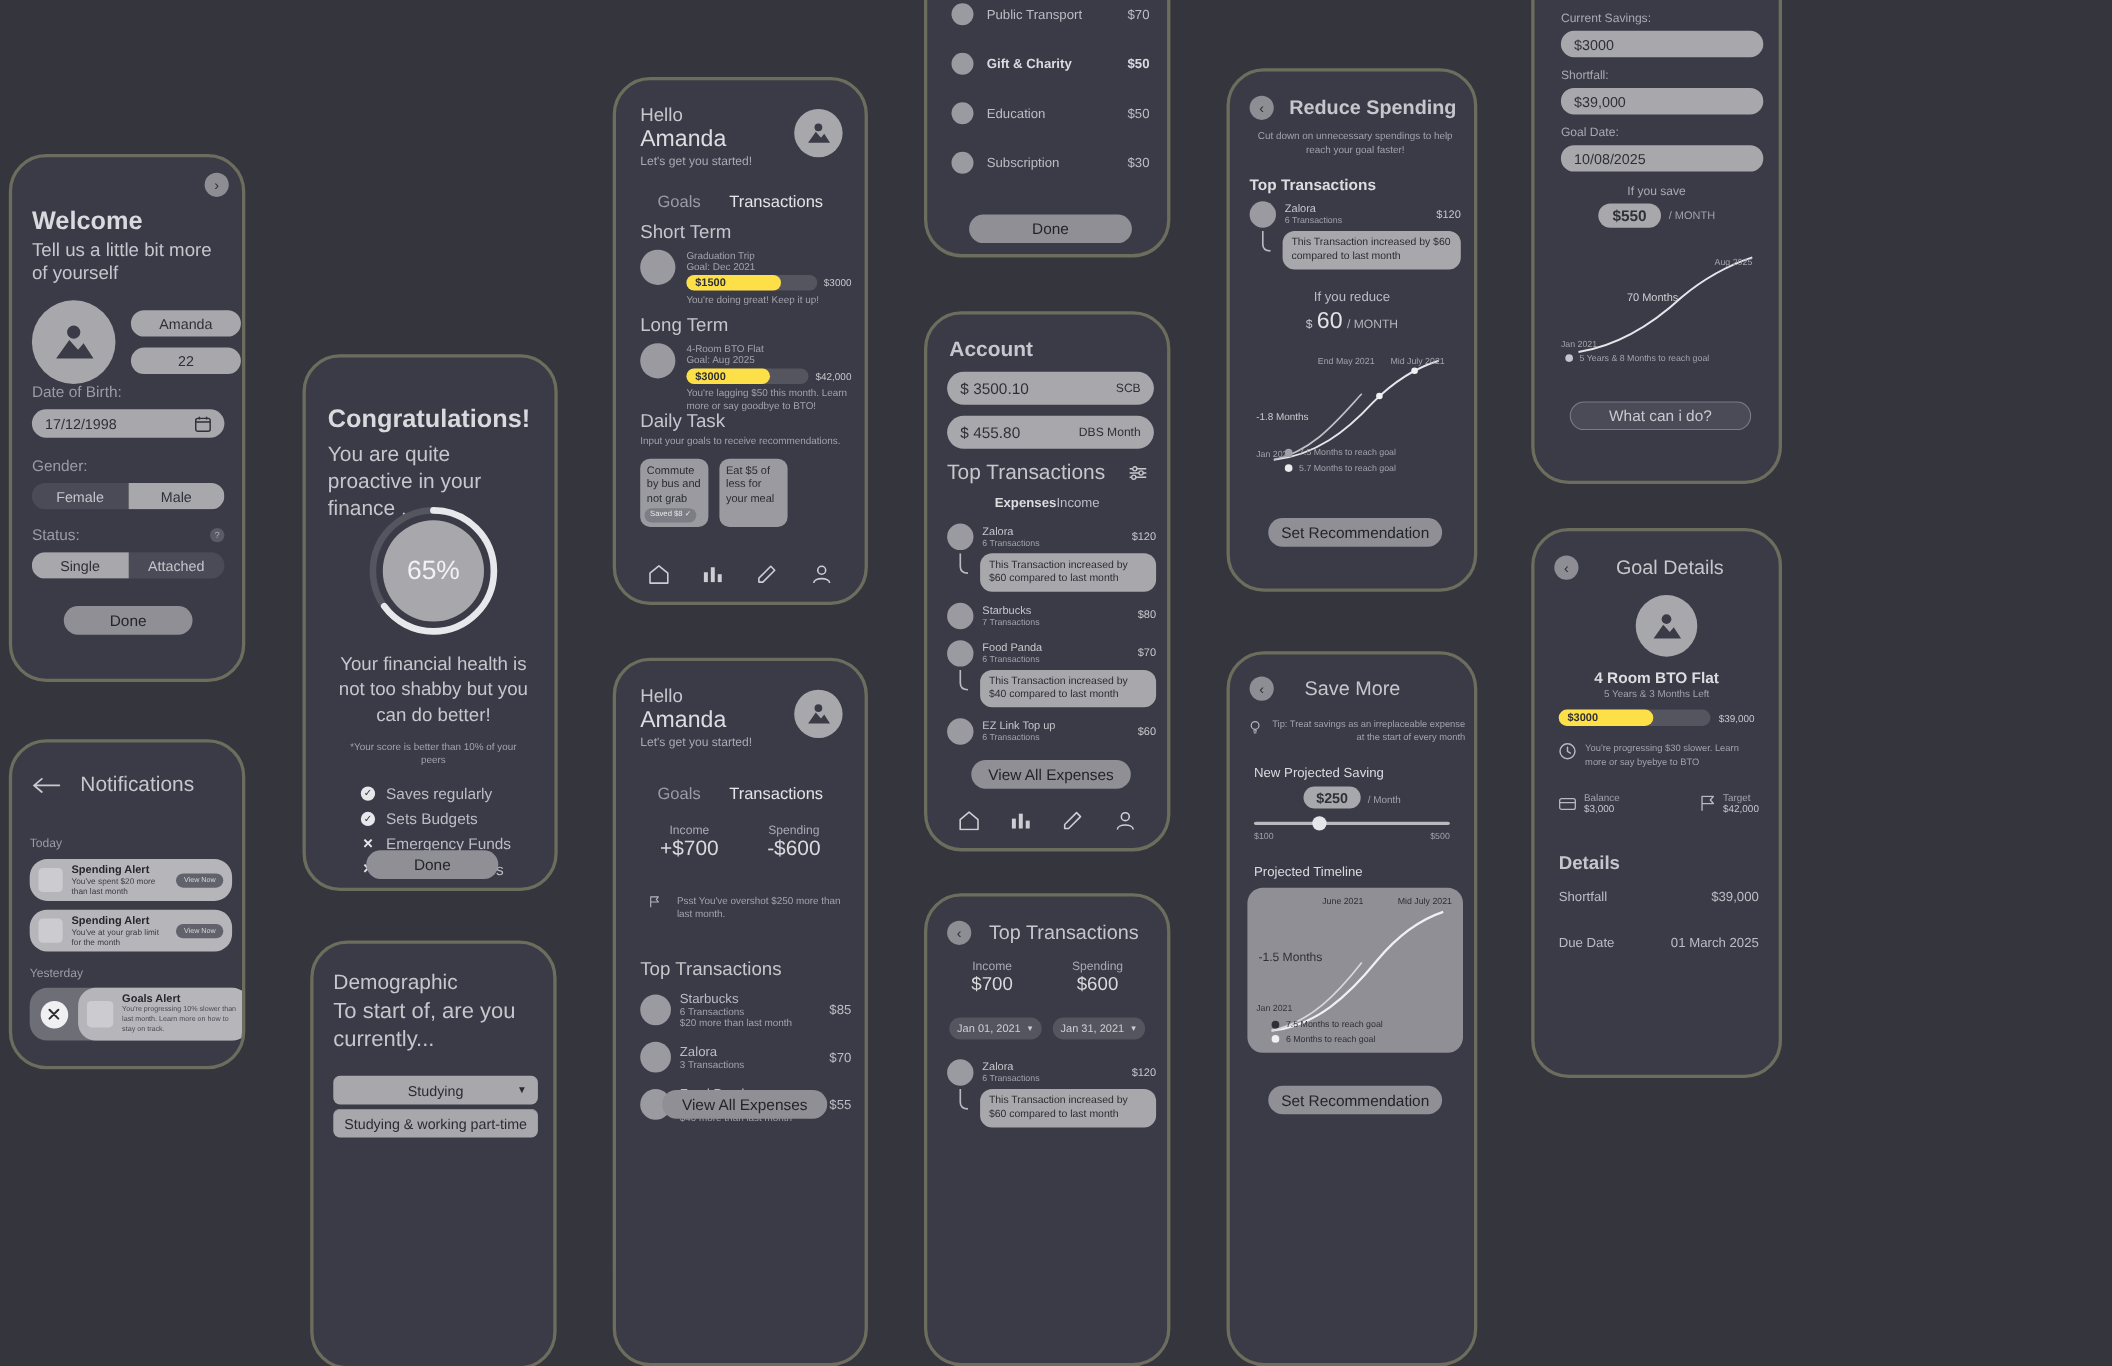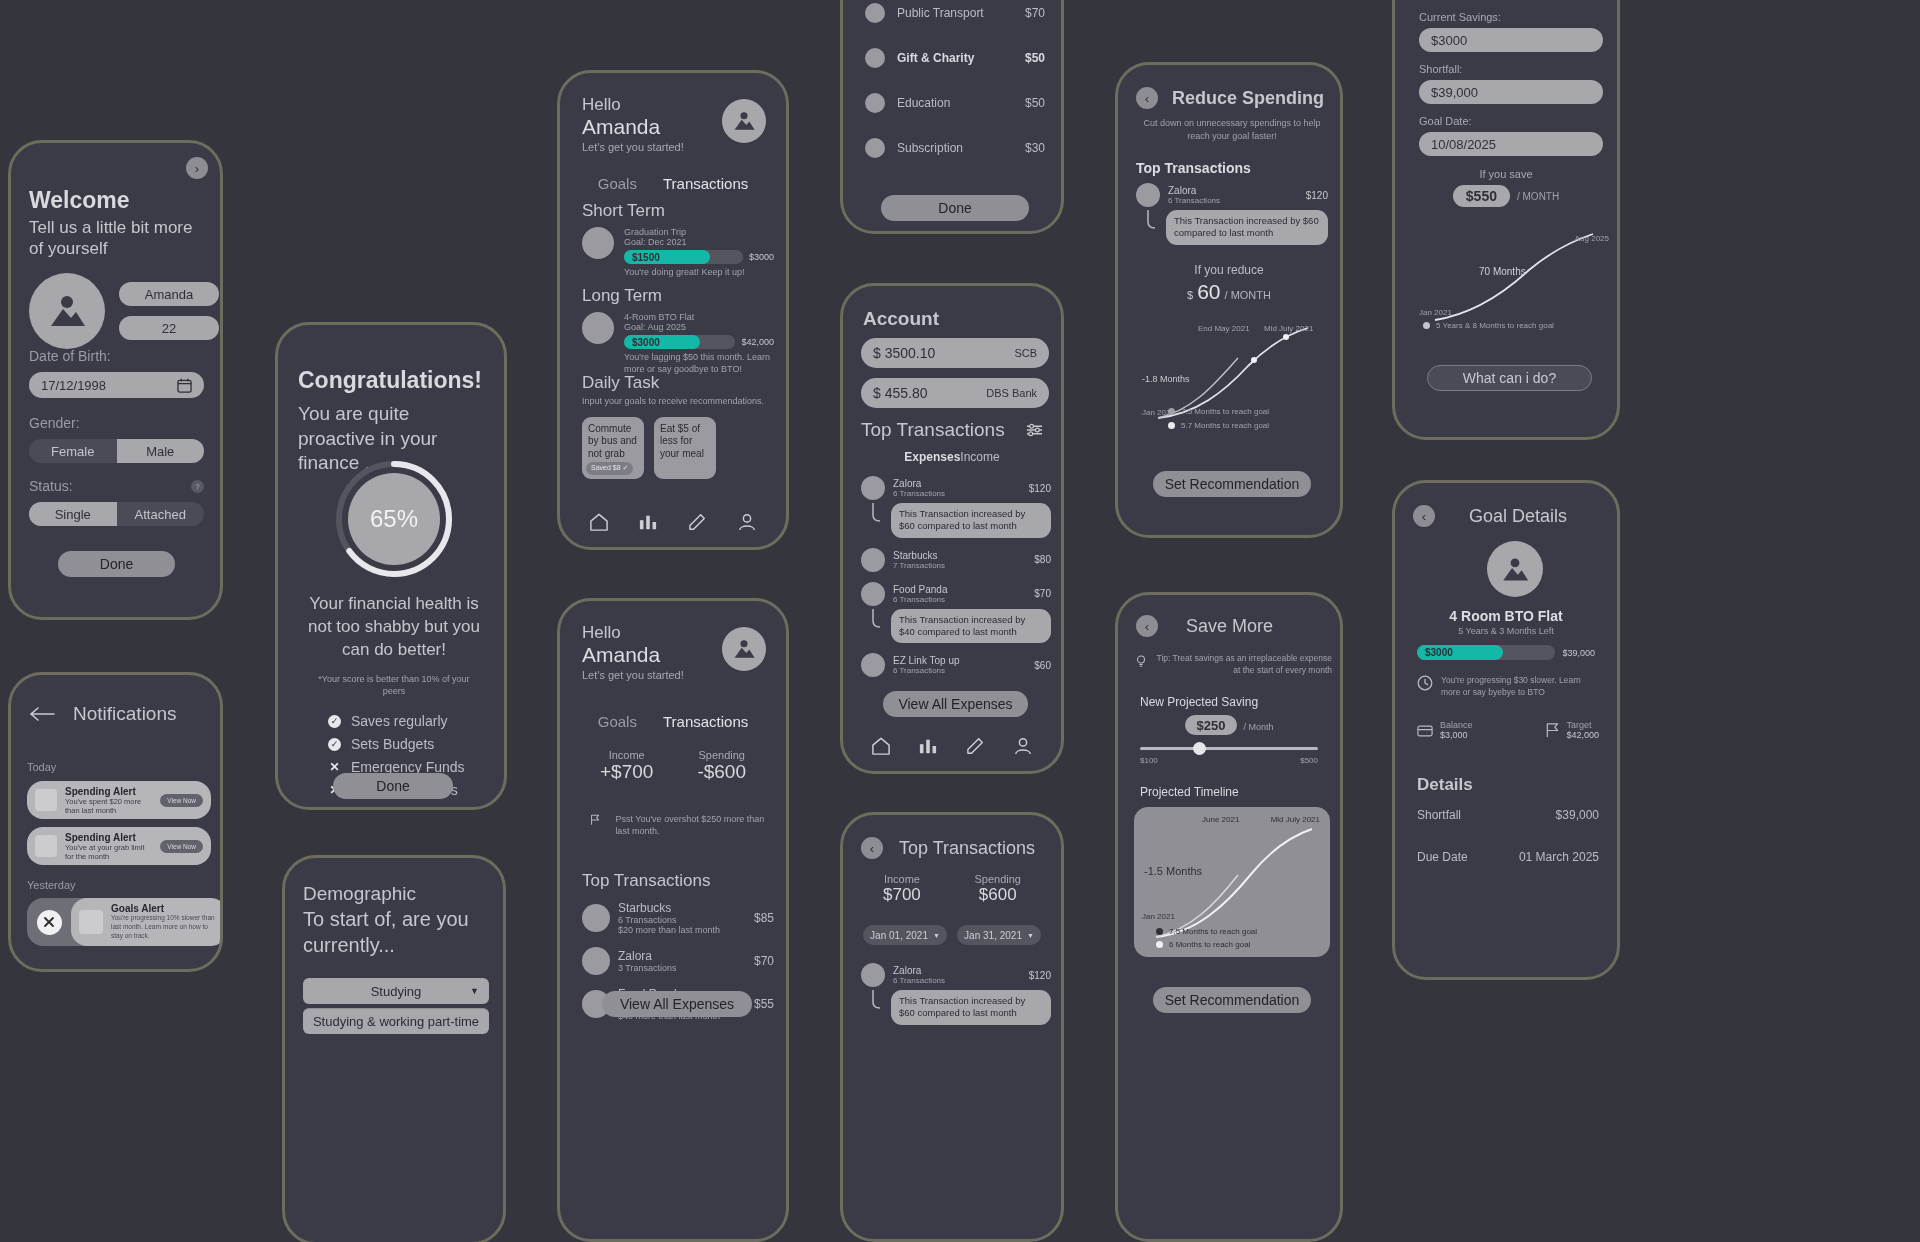--- a/index.html
+++ b/index.html
@@ -50,21 +50,21 @@
     display:flex; align-items:center; justify-content:center;
     font-size: 14px; height: 26px;
   }
   .btn-outline { background:#4b4b57; color:#c9c9cf; }
   .circle-btn {
     width: 22px; height: 22px; border-radius: 50%;
     background: #8d8d93; color:#2f2f38; display:flex;
     align-items:center; justify-content:center; font-size: 13px;
   }
   .grey-circle { background:#9a9aa0; border-radius:50%; }
-  .goal-bar { background:#14b8a6; color:#2f2f38; border-radius:12px;
+  .goal-bar { background:#fde047; color:#2f2f38; border-radius:12px;
     height:14px; display:flex; align-items:center; padding:0 8px;
     font-size:10px; font-weight:bold; }
   .chip {
     background:#9a9aa0; color:#2b2b33; border-radius:9px;
     font-size:10px; padding:6px; line-height:1.25;
   }
   .tooltip {
     background:#a8a8ac; color:#2b2b33; border-radius:11px;
     font-size:9.5px; padding:5px 8px; line-height:1.3;
   }
@@ -420,21 +420,21 @@
 <div class="phone" style="left:840px; top:283px; width:224px; height:491px;">
   <div class="txt-h2" style="position:absolute; left:20px; top:22px; font-weight:bold;">Account</div>
 
   <div style="position:absolute; left:18px; top:52px; width:188px;">
     <div class="field" style="height:30px; font-size:14px;">
       <span>$ 3500.10</span>
       <span style="font-size:11px;">SCB</span>
     </div>
     <div class="field" style="height:30px; font-size:14px; margin-top:10px;">
       <span>$ 455.80</span>
-      <span style="font-size:11px;">DBS Bank</span>
+      <span style="font-size:11px;">DBS Month</span>
     </div>
   </div>
 
   <div style="position:absolute; left:18px; top:133px; right:18px; display:flex; align-items:center; justify-content:space-between;">
     <span class="txt-h2">Top Transactions</span>
     <svg width="17" height="14" viewBox="0 0 18 14">
       <line x1="1" y1="3" x2="17" y2="3" stroke="#c9c9cf" stroke-width="1.4"></line>
       <line x1="1" y1="7" x2="17" y2="7" stroke="#c9c9cf" stroke-width="1.4"></line>
       <line x1="1" y1="11" x2="17" y2="11" stroke="#c9c9cf" stroke-width="1.4"></line>
       <circle cx="6" cy="3" r="2" fill="#3b3b47" stroke="#c9c9cf" stroke-width="1.3"></circle>
@@ -712,21 +712,21 @@
     <div style="margin-top:5px; display:flex; align-items:center; justify-content:center; gap:7px;">
       <span class="pill" style="padding:3px 13px; font-size:14px; font-weight:bold; height:22px;">$550</span>
       <span class="txt-xs" style="font-size:10px;">/ MONTH</span>
     </div>
   </div>
 
   <div style="position:absolute; left:18px; top:395px; width:196px; height:120px;">
     <svg width="196" height="120" viewBox="0 0 196 120">
       <path d="M22 102 C 60 96, 90 76, 116 52 C 140 32, 162 22, 180 16" fill="none" stroke="#e4e4e9" stroke-width="1.8"></path>
     </svg>
-    <div class="txt-xs" style="position:absolute; right:0; top:16px; font-size:8px;">Aug 2025</div>
+    <div class="txt-xs" style="position:absolute; right:16px; top:16px; font-size:8px;">Aug 2025</div>
     <div class="txt-xs" style="position:absolute; left:66px; top:48px; font-size:10px; color:#cfcfd4;">70 Months</div>
     <div class="txt-xs" style="position:absolute; left:6px; top:90px; font-size:8px;">Jan 2021</div>
   </div>
 
   <div style="position:absolute; left:28px; top:498px; display:flex; gap:6px; align-items:center;">
     <span class="legend-dot" style="background:#c4c4cb;"></span>
     <span class="txt-xs" style="font-size:8px;">5 Years &amp; 8 Months to reach goal</span>
   </div>
 
   <div class="btn btn-outline" style="position:absolute; left:32px; top:542px; width:165px; border:1px solid #7b7b85;">What can i do?</div>

